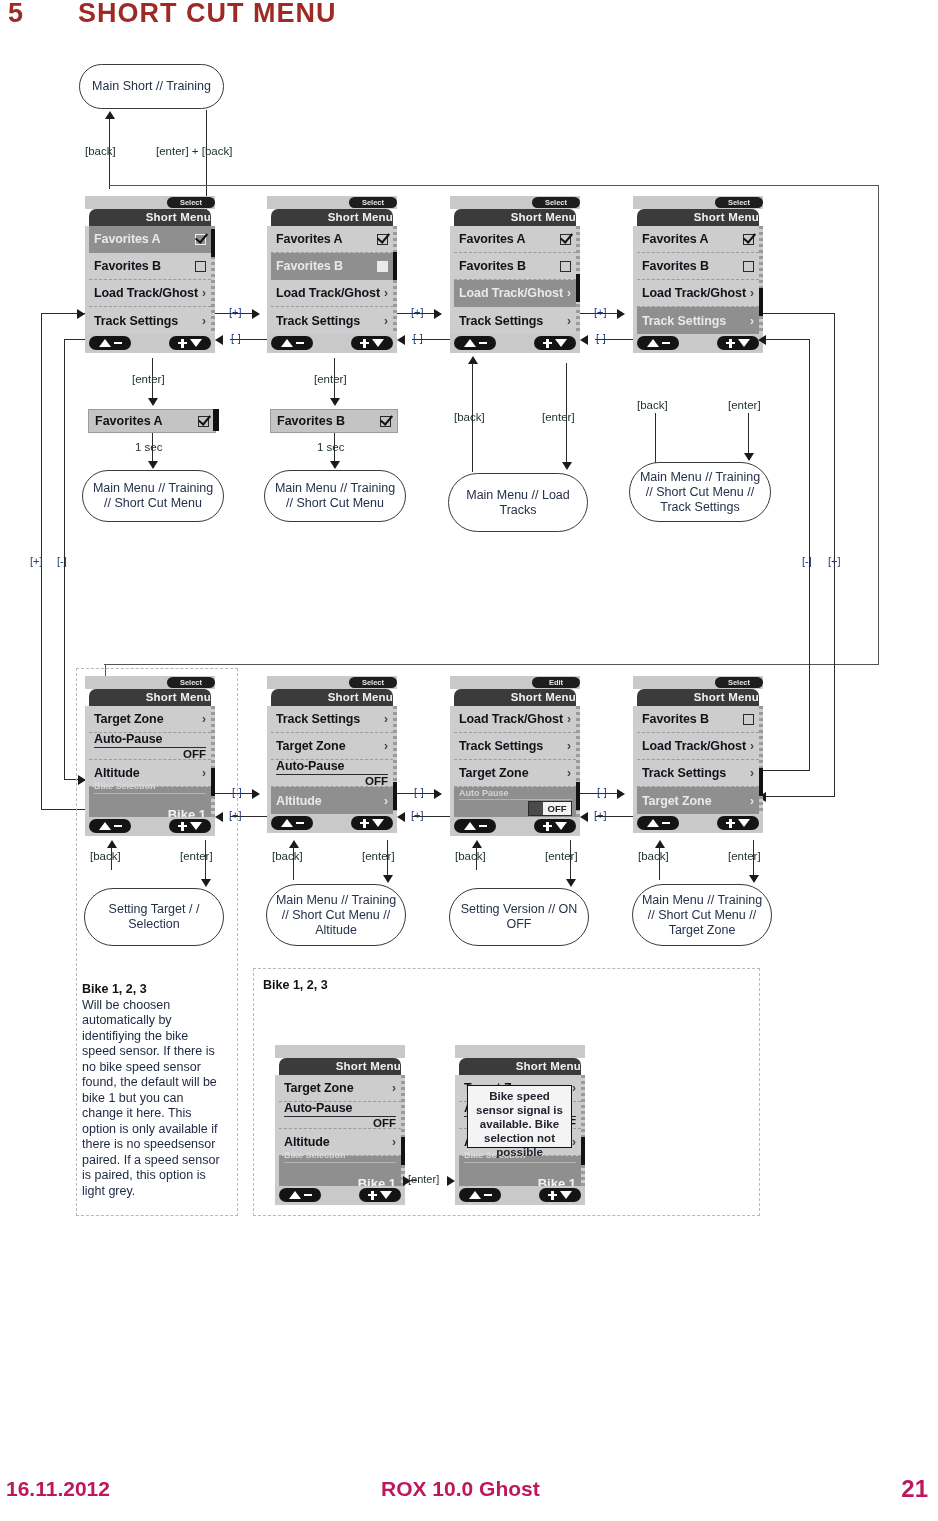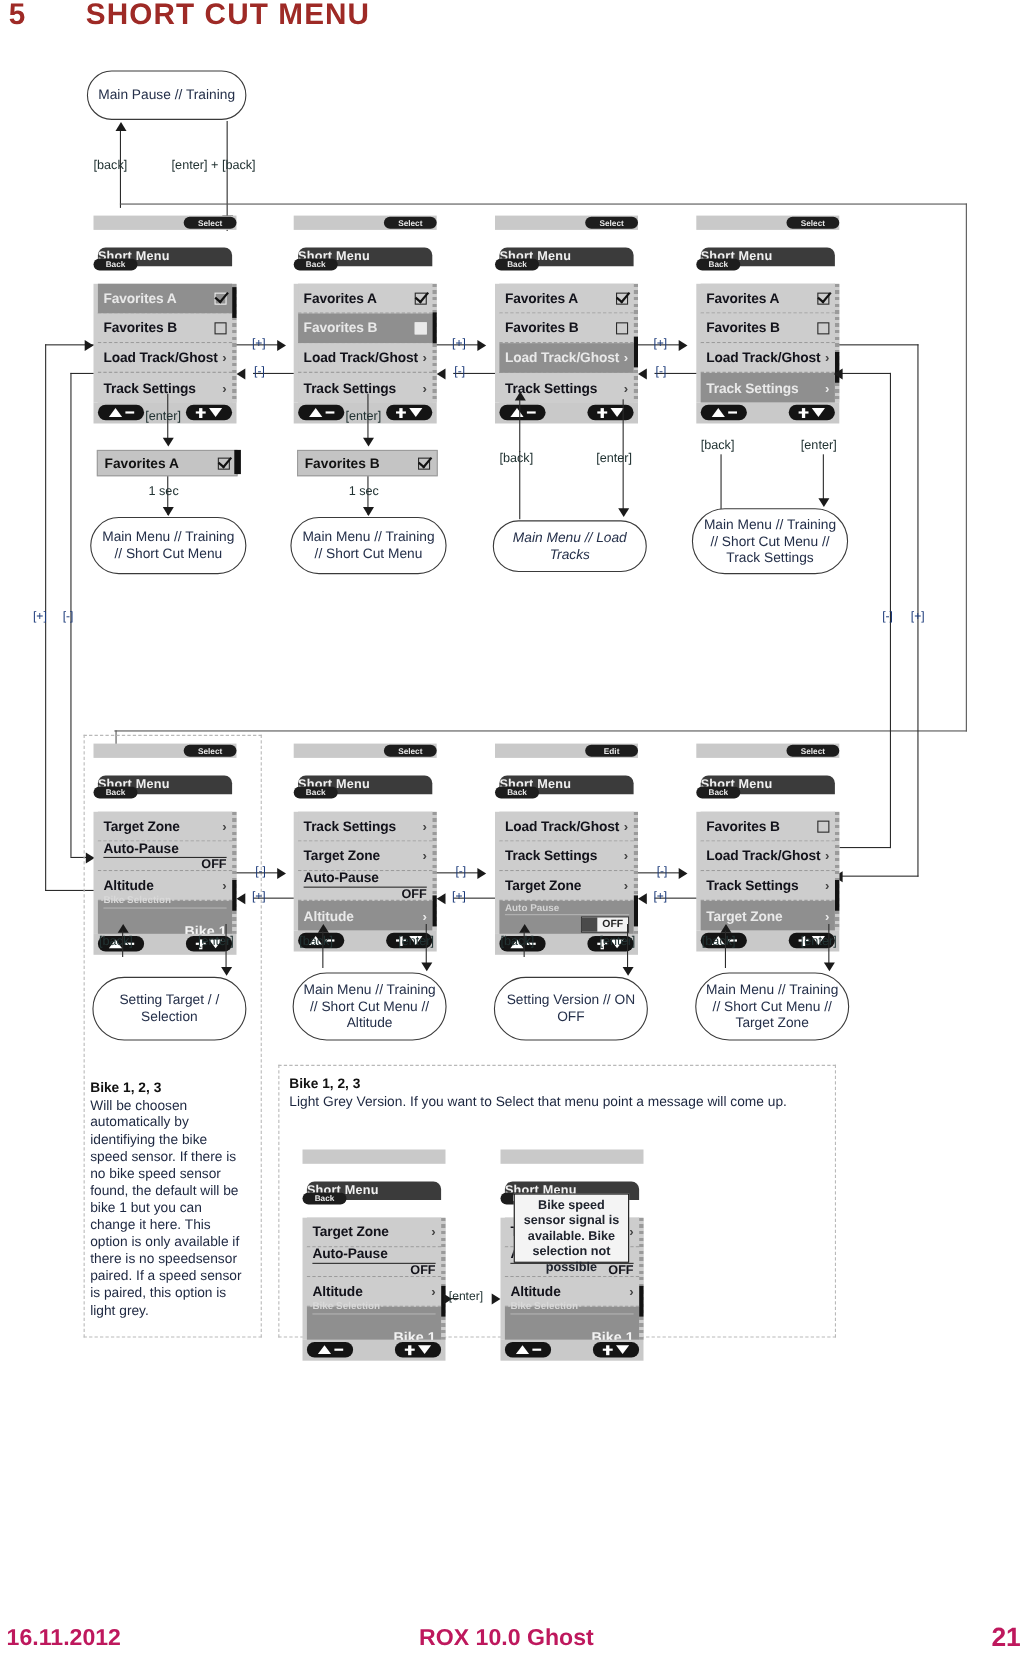--- a/index.html
+++ b/index.html
@@ -63,22 +63,22 @@
   }
   .dev-top .soft{
     position:absolute;top:1px;height:11px;background:#1d1d1d;border-radius:7px;
     color:#e8e8e8;font-size:7.5px;font-weight:bold;line-height:11px;text-align:center;
     letter-spacing:0px;
   }
   .dev-top .soft.left{left:0px;width:40px;margin-top:38px;}
   .dev-top .soft.right{right:0px;width:48px;}
   .dev-title{
     height:17px;background:#3b3b3b;color:#f0f0f0;
-    font-size:11.5px;font-weight:bold;text-align:left;line-height:17px;
-    border-radius:7px 7px 0 0;margin:16px 4px;letter-spacing:0.2px;
+    font-size:11.5px;font-weight:bold;text-align:right;line-height:17px;
+    border-radius:7px 7px 0 0;margin:0 4px;letter-spacing:0.2px;
   }
   .dev-body{position:relative;background:#cdcdcd;padding:0;}
   .dev-list{position:relative;margin:0 4px 0 4px;background:#cdcdcd;}
   .row{
     position:relative;height:27px;box-sizing:border-box;
     display:flex;align-items:center;
     padding:0 5px 0 5px;background:#cdcdcd;
     border-bottom:1px dashed #9b9b9b;
   }
   .row.sel{background:#8f8f8f;border-bottom:1px dashed #8f8f8f;}
@@ -185,21 +185,21 @@
 </head>
 <body>
 
 <div id="page-title">
   <span class="num">5</span><span>SHORT CUT MENU</span>
 </div>
 
 <div id="diagram">
 
   <div class="bubble" style="left:79px;top:64px;width:145px;height:45px;">
-    <span>Main Pause // Training</span>
+    <span>Main Short // Training</span>
   </div>
 
   <div class="vline" style="left:109px;top:117px;height:72px;"></div>
   <div class="arr arr-u" style="left:105px;top:111px;"></div>
   <div class="lbl" style="left:85px;top:145px;">[back]</div>
 
   <div class="vline" style="left:206px;top:110px;height:100px;"></div>
   <div class="arr arr-d" style="left:202px;top:196px;"></div>
   <div class="lbl" style="left:156px;top:145px;">[enter] + [back]</div>
 
@@ -451,21 +451,21 @@
 
   <div class="vline" style="left:472px;top:410px;height:62px;"></div>
   <div class="arr arr-u" style="left:468px;top:356px;"></div>
   <div class="vline" style="left:472px;top:363px;height:48px;"></div>
   <div class="lbl" style="left:454px;top:411px;">[back]</div>
 
   <div class="vline" style="left:566px;top:363px;height:104px;"></div>
   <div class="arr arr-d" style="left:562px;top:462px;"></div>
   <div class="lbl" style="left:542px;top:411px;">[enter]</div>
 
-  <div class="bubble" style="left:448px;top:473px;width:140px;height:47px;font-style:italic;">
+  <div class="bubble" style="left:448px;top:473px;width:140px;height:59px;">
     <span>Main Menu // Load Tracks</span>
   </div>
 
   <div class="vline" style="left:655px;top:413px;height:62px;"></div>
   <div class="lbl" style="left:637px;top:399px;">[back]</div>
 
   <div class="vline" style="left:748px;top:413px;height:45px;"></div>
   <div class="arr arr-d" style="left:744px;top:453px;"></div>
   <div class="lbl" style="left:728px;top:399px;">[enter]</div>
 
@@ -709,21 +709,20 @@
 
   <div class="note" style="left:82px;top:982px;width:142px;">
     <b>Bike 1, 2, 3</b><br>
     <span>Will be choosen automatically by identifiying the bike speed sensor. If there is no bike speed sensor found, the default will be bike 1 but you can change it here. This option is only available if there is no speedsensor paired. If a speed sensor is paired, this option is light grey.</span>
   </div>
 
   <div class="dashframe" style="left:253px;top:968px;width:507px;height:248px;"></div>
 
   <div class="note" style="left:263px;top:978px;width:490px;">
     <b>Bike 1, 2, 3</b><br>
-    <span>Light Grey Version. If you want to Select that menu point a message will come up.</span>
   </div>
 
   <div class="dev" style="left:275px;top:1045px;">
     <div class="dev-top">
       <div class="soft left">Back</div>
     </div>
     <div class="dev-title">Short Menu</div>
     <div class="dev-body">
       <div class="dev-scroll"></div>
       <div class="dev-thumb" style="top:62px;height:28px;"></div>

